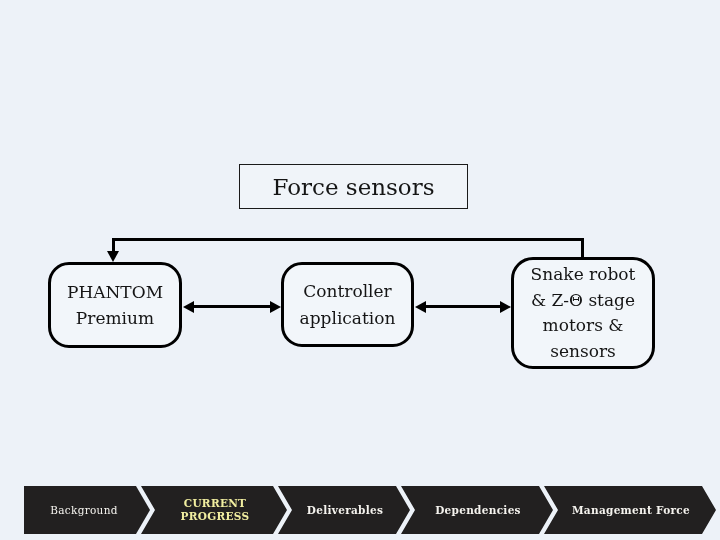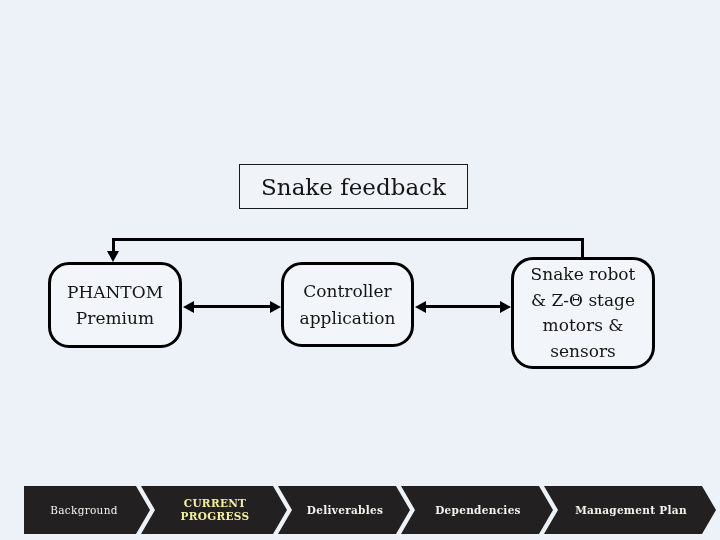--- a/index.html
+++ b/index.html
@@ -114,21 +114,21 @@
   .g4 { flex: 1.02 1 0; }
   .g5 { flex: 1.18 1 0; }
   .g6 { flex: 1.38 1 0; }
 </style>
 </head>
 <body>
 
 <div class="slide">
 
   <div class="title-box">
-    <span>Snake feedback</span>
+    <span>Force sensors</span>
   </div>
 
   <div class="line h-bracket"></div>
   <div class="line v-left"></div>
   <div class="arrowhead down-head"></div>
   <div class="line v-right"></div>
 
   <div class="line conn-a"></div>
   <div class="arrowhead left-head head-a1"></div>
   <div class="arrowhead right-head head-a2"></div>
@@ -158,17 +158,17 @@
     <div class="nav-seg current g2">
       <span>CURRENT PROGRESS</span>
     </div>
     <div class="nav-seg g3">
       <span>Deliverables</span>
     </div>
     <div class="nav-seg g5">
       <span>Dependencies</span>
     </div>
     <div class="nav-seg g6">
-      <span>Management Plan</span>
+      <span>Management Force</span>
     </div>
   </div>
 
 </div>
 
 </body></html>

